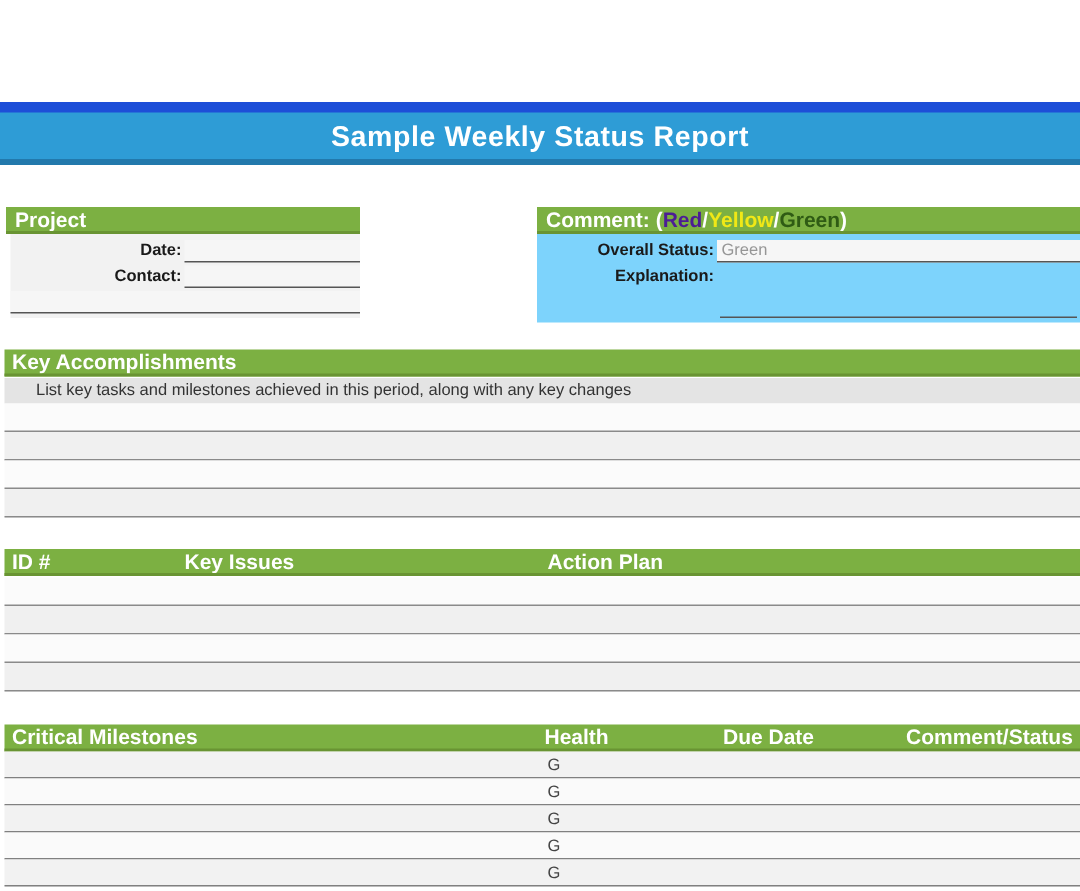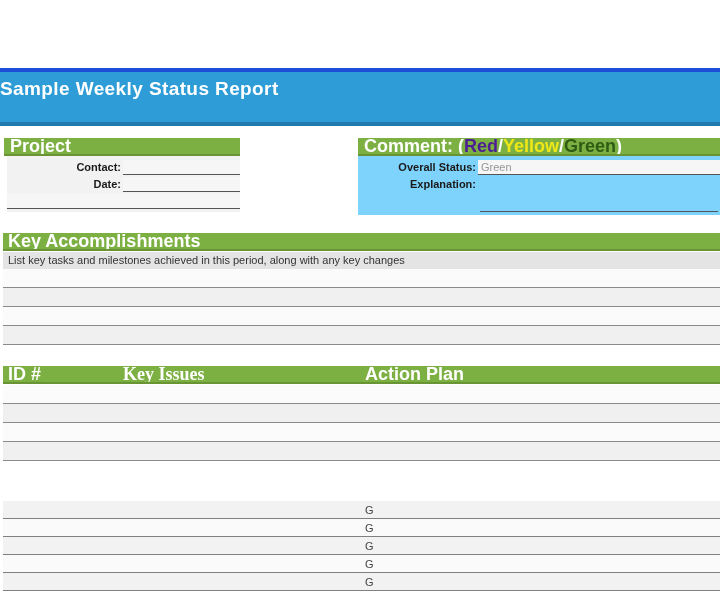--- a/index.html
+++ b/index.html
@@ -11,31 +11,31 @@
   }
 
   
   .doc-title {
     position:absolute; top:22px; left:120px; width:600px;
     text-align:center; font-size:11px; font-weight:bold; color:#1a1a1a;
   }
 
   
   .banner {
-    position:absolute; top:68px; left:0; width:720px; height:58px;
+    position:absolute; top:68px; left:0; width:720px; height:42px;
     background:#2E9CD6;
-    border-top:4px solid #1d4ed8; border-bottom:4px solid #2279AC;
-    text-align:left; color:#ffffff; font-weight:bold; font-size:19px;
+    border-top:7px solid #1d4ed8; border-bottom:4px solid #2279AC;
+    text-align:center; color:#ffffff; font-weight:bold; font-size:19px;
     line-height:33px; letter-spacing:0.4px;
   }
 
   
   .green-bar {
     background:#7CB042; border-bottom:2px solid #699433;
-    color:#ffffff; font-weight:bold; font-size:18px; line-height:16px;
+    color:#ffffff; font-weight:bold; font-size:14px; line-height:16px;
     position:absolute; height:18px; white-space:nowrap; overflow:hidden;
   }
 
   
   .project-bar { top:138px; left:4px; width:236px; padding-left:6px; }
   .project-panel {
     position:absolute; top:156px; left:7px; width:233px; height:56px;
     background:#F2F2F2; padding-top:2px;
   }
   .form-row { display:flex; height:17px; align-items:flex-end; }
@@ -67,29 +67,29 @@
   .explanation-area {
     position:absolute; left:122px; right:2px; top:38px; height:18px;
     border-bottom:1px solid #555555; background:transparent;
   }
 
   
   .section-bar-full { left:3px; width:717px; padding-left:5px; }
   .ka-desc {
     position:absolute; top:252px; left:3px; width:717px; height:17px;
     background:#E4E4E4; font-size:11px; color:#333333; line-height:17px;
-    padding-left:5px;
+    padding-left:21px;
   }
   .rows { position:absolute; left:3px; width:717px; }
   .blank-row { height:19px; border-bottom:1px solid #8A8A8A; }
   .blank-row.alt-a { background:#FBFBFB; }
   .blank-row.alt-b { background:#F0F0F0; }
 
   .col-label { position:absolute; top:0; }
-  .col-keyissues { left:120px;font-family:Liberation Serif, serif; }
+  .col-keyissues { left:120px; }
   .col-actionplan { left:362px; }
   .col-health { left:360px; }
   .col-duedate { left:479px; }
   .col-comment { left:601px; }
 
   
   .ms-row {
     height:18px; border-bottom:1px solid #808080; position:relative;
     font-size:11px; color:#444444; line-height:17px;
   }
@@ -105,25 +105,25 @@
 
   <div class="banner">
     <span>Sample Weekly Status Report</span>
   </div>
 
   <div class="green-bar project-bar">
     <span>Project</span>
   </div>
   <div class="project-panel">
     <div class="form-row">
-      <div class="form-label">Contact:</div>
+      <div class="form-label">Date:</div>
       <div class="form-field"></div>
     </div>
     <div class="form-row">
-      <div class="form-label">Date:</div>
+      <div class="form-label">Contact:</div>
       <div class="form-field"></div>
     </div>
     <div class="form-row">
       <div class="form-field"></div>
     </div>
   </div>
 
   <div class="green-bar status-bar">
     <span class="p0">Comment: (</span><span class="p1">Red</span><span class="p2">/</span><span class="p3">Yellow</span><span class="p4">/</span><span class="p5">Green</span><span class="p6">)</span>
   </div>
@@ -154,20 +154,26 @@
     <span class="col-label col-keyissues">Key Issues</span>
     <span class="col-label col-actionplan">Action Plan</span>
   </div>
   <div class="rows" style="top:385px;">
     <div class="blank-row alt-a"></div>
     <div class="blank-row alt-b"></div>
     <div class="blank-row alt-a"></div>
     <div class="blank-row alt-b"></div>
   </div>
 
+  <div class="green-bar section-bar-full" style="top:483px;">
+    <span>Critical Milestones</span>
+    <span class="col-label col-health">Health</span>
+    <span class="col-label col-duedate">Due Date</span>
+    <span class="col-label col-comment">Comment/Status</span>
+  </div>
   <div class="rows" style="top:501px;">
     <div class="ms-row alt-a">
       <span class="ms-health">G</span>
     </div>
     <div class="ms-row alt-b">
       <span class="ms-health">G</span>
     </div>
     <div class="ms-row alt-a">
       <span class="ms-health">G</span>
     </div>

